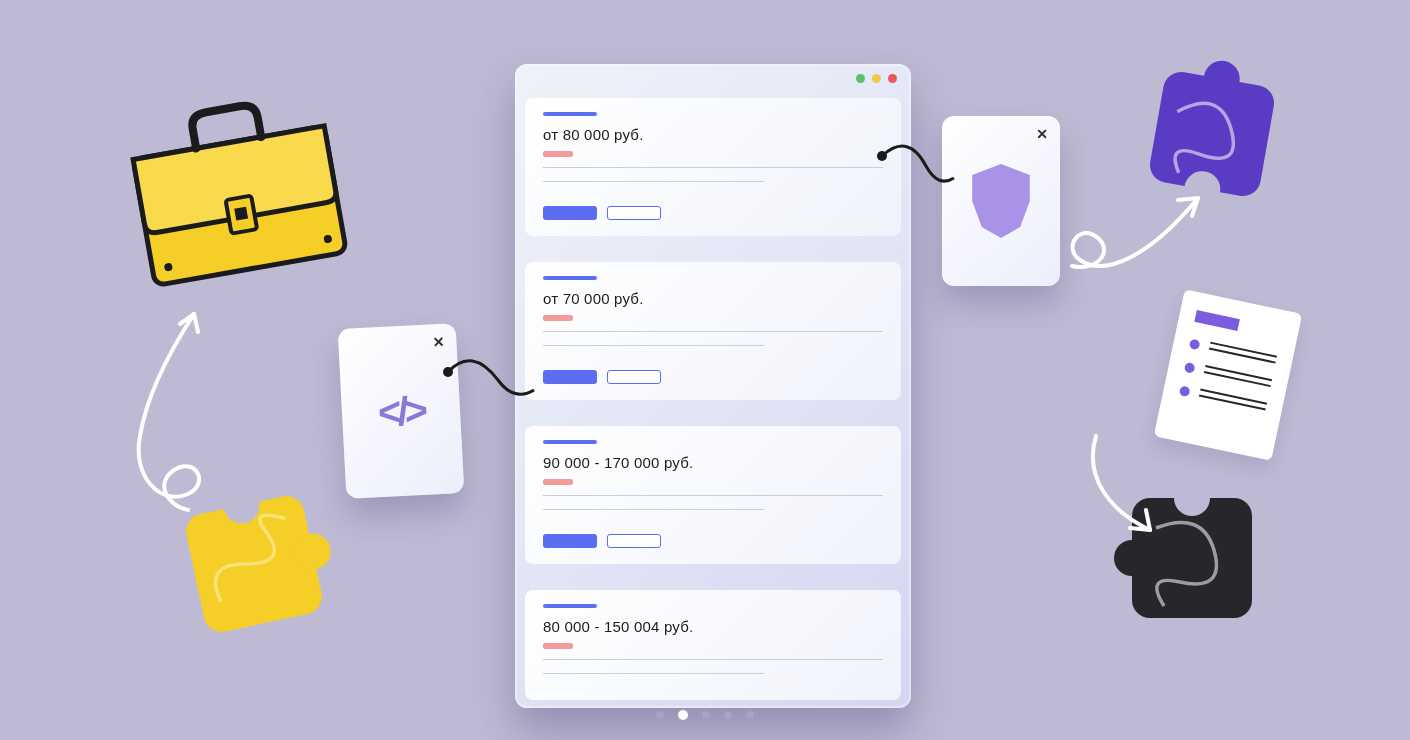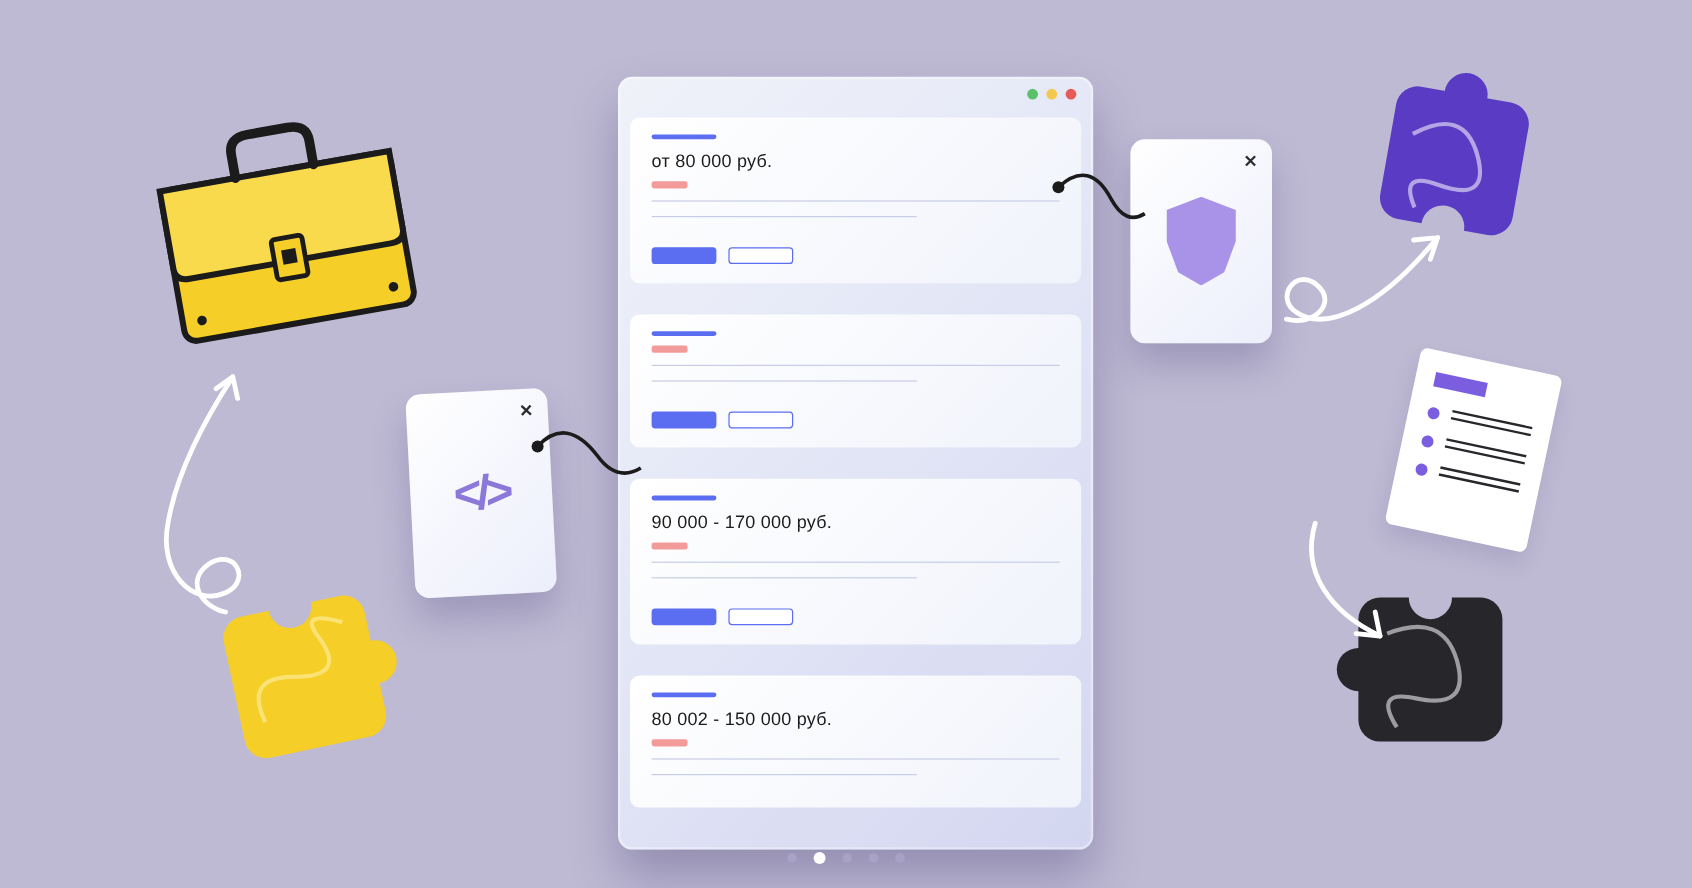--- a/index.html
+++ b/index.html
@@ -199,20 +199,21 @@
     <div class="badge"></div>
     <div class="lines"><div></div><div></div></div>
     <div class="buttons">
       <div class="btn primary"></div>
       <div class="btn secondary"></div>
     </div>
   </div>
 
   <div class="card">
     <div class="title-bar"></div>
+    <div class="salary">от 70 000 руб.</div>
     <div class="badge"></div>
     <div class="lines"><div></div><div></div></div>
     <div class="buttons">
       <div class="btn primary"></div>
       <div class="btn secondary"></div>
     </div>
   </div>
 
   <div class="card">
     <div class="title-bar"></div>
@@ -220,21 +221,21 @@
     <div class="badge"></div>
     <div class="lines"><div></div><div></div></div>
     <div class="buttons">
       <div class="btn primary"></div>
       <div class="btn secondary"></div>
     </div>
   </div>
 
   <div class="card">
     <div class="title-bar"></div>
-    <div class="salary">80 002 - 150 000 руб.</div>
+    <div class="salary">80 000 - 150 004 руб.</div>
     <div class="badge"></div>
     <div class="lines"><div></div><div></div></div>
 
   </div>
 </div>
 
 <div class="popup popup-code">
   <span class="close">✕</span>
   <span class="code-icon">&lt;/&gt;</span>
 </div>

